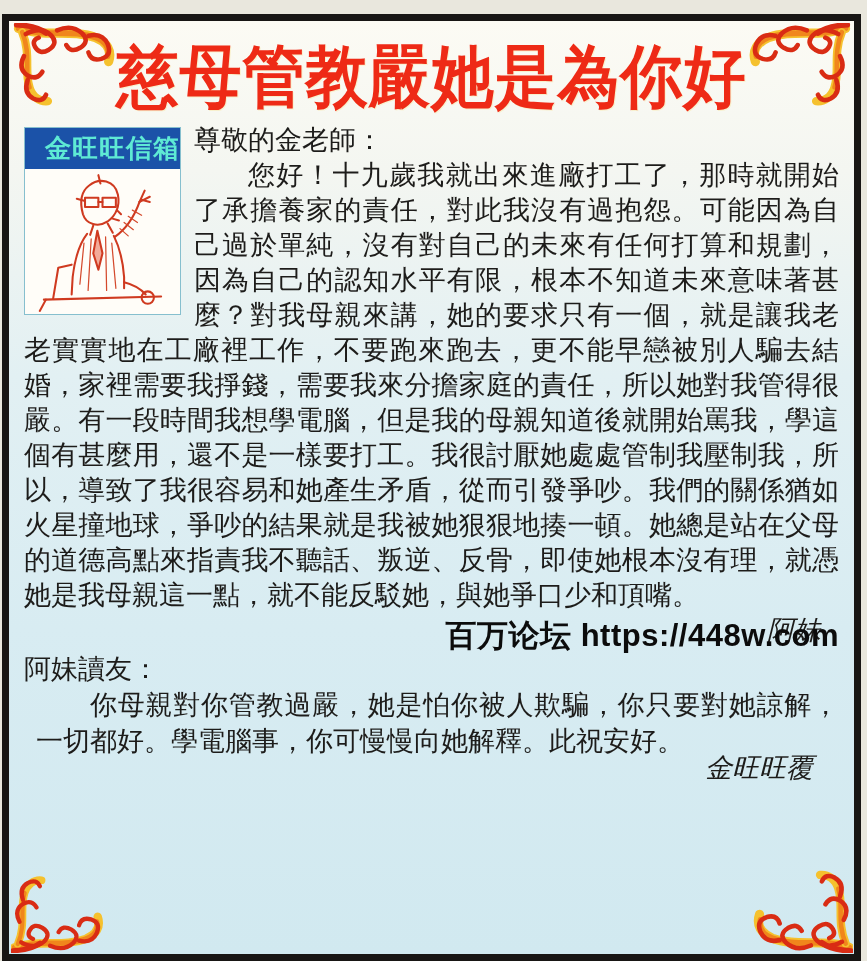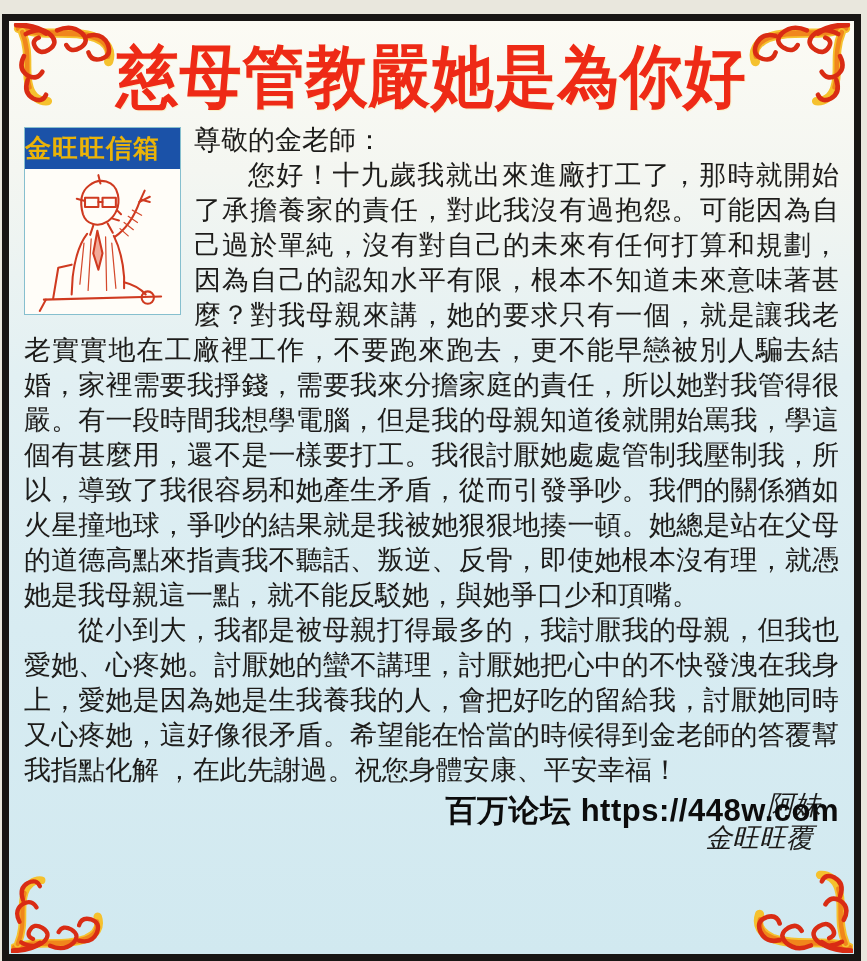--- a/index.html
+++ b/index.html
@@ -15,21 +15,21 @@
   .orn.bl{left:2px;bottom:1px;width:102px;height:86px;transform:scaleY(-1);}
   .orn.br{right:1px;bottom:1px;width:110px;height:92px;transform:scale(-1,-1);}
   
   .title{margin:12px 104px 6px;text-align:center;color:#ee2a16;font-weight:bold;
          font-size:62px;line-height:80px;letter-spacing:1px;white-space:nowrap;
          transform:scaleY(1.1);transform-origin:top center;
          text-shadow:1px 1px 0 #f9d23c33;}
   
   .content{padding:4px 15px 0;color:#1d1c1a;font-size:27px;line-height:35px;text-align:justify;}
   .mailbox{float:left;width:157px;height:188px;margin:4px 13px 4px 0;border:1px solid #86bfce;background:#fffdf8;box-sizing:border-box;}
-  .mailbox-header{height:41px;background:#1b52a8;color:#eab308;text-align:left;
+  .mailbox-header{height:41px;background:#1b52a8;color:#5eead4;text-align:right;
                   font-family:"Liberation Sans","DejaVu Sans",sans-serif;font-weight:bold;
                   font-size:26px;line-height:41px;letter-spacing:1px;white-space:nowrap;}
   .mailbox-art{height:144px;position:relative;}
   .mailbox-art svg{position:absolute;left:0;top:0;width:100%;height:100%;}
   .salutation{margin:0;}
   .para{margin:0;text-indent:2em;}
   .sig-right{text-align:right;padding-right:18px;margin:0;font-style:italic;}
   .watermark{text-align:right;font-family:"Liberation Sans","DejaVu Sans",sans-serif;
              font-weight:bold;color:#0c0c0c;font-size:31px;line-height:36px;
              margin:-30px 0 -2px 0;letter-spacing:0.5px;}
@@ -143,22 +143,23 @@
               <path d="M18,127 L132,124"></path>
               <path d="M20,127 L14,138"></path>
               <path d="M32,96 L27,126 M32,96 L45,93"></path>
             </g>
           </svg>
         </div>
       </div>
 
       <p class="salutation">尊敬的金老師：</p>
       <p class="para">您好！十九歲我就出來進廠打工了，那時就開始了承擔養家的責任，對此我沒有過抱怨。可能因為自己過於單純，沒有對自己的未來有任何打算和規劃，因為自己的認知水平有限，根本不知道未來意味著甚麼？對我母親來講，她的要求只有一個，就是讓我老老實實地在工廠裡工作，不要跑來跑去，更不能早戀被別人騙去結婚，家裡需要我掙錢，需要我來分擔家庭的責任，所以她對我管得很嚴。有一段時間我想學電腦，但是我的母親知道後就開始罵我，學這個有甚麼用，還不是一樣要打工。我很討厭她處處管制我壓制我，所以，導致了我很容易和她產生矛盾，從而引發爭吵。我們的關係猶如火星撞地球，爭吵的結果就是我被她狠狠地揍一頓。她總是站在父母的道德高點來指責我不聽話、叛逆、反骨，即使她根本沒有理，就憑她是我母親這一點，就不能反駁她，與她爭口少和頂嘴。</p>
-      <p class="para">從小到大，我都是被母親打得最多的，我討厭我的母親，但我也愛她、心疼她。討厭她的蠻不講理，討厭她把心中的不快發洩在我身上，愛她是因為她是生我養我的人，會把好吃的留給我，討厭她同時又心疼她，這好像很矛盾。希望能在恰當的時候得到金老師的答覆幫我指點化解 ，在此先謝過。祝您身體安康、平安幸福！</p>
       <p class="sig-right">阿妹</p>
 
       <div class="watermark">百万论坛  https://448w.com</div>
 
+      <p class="reply-salutation">阿妹讀友：</p>
+      <p class="reply-body">你母親對你管教過嚴，她是怕你被人欺騙，你只要對她諒解，一切都好。學電腦事，你可慢慢向她解釋。此祝安好。</p>
       <p class="sig-right reply-sig">金旺旺覆</p>
 
     </div>
   </div>
 </div>
 
 </body></html>

